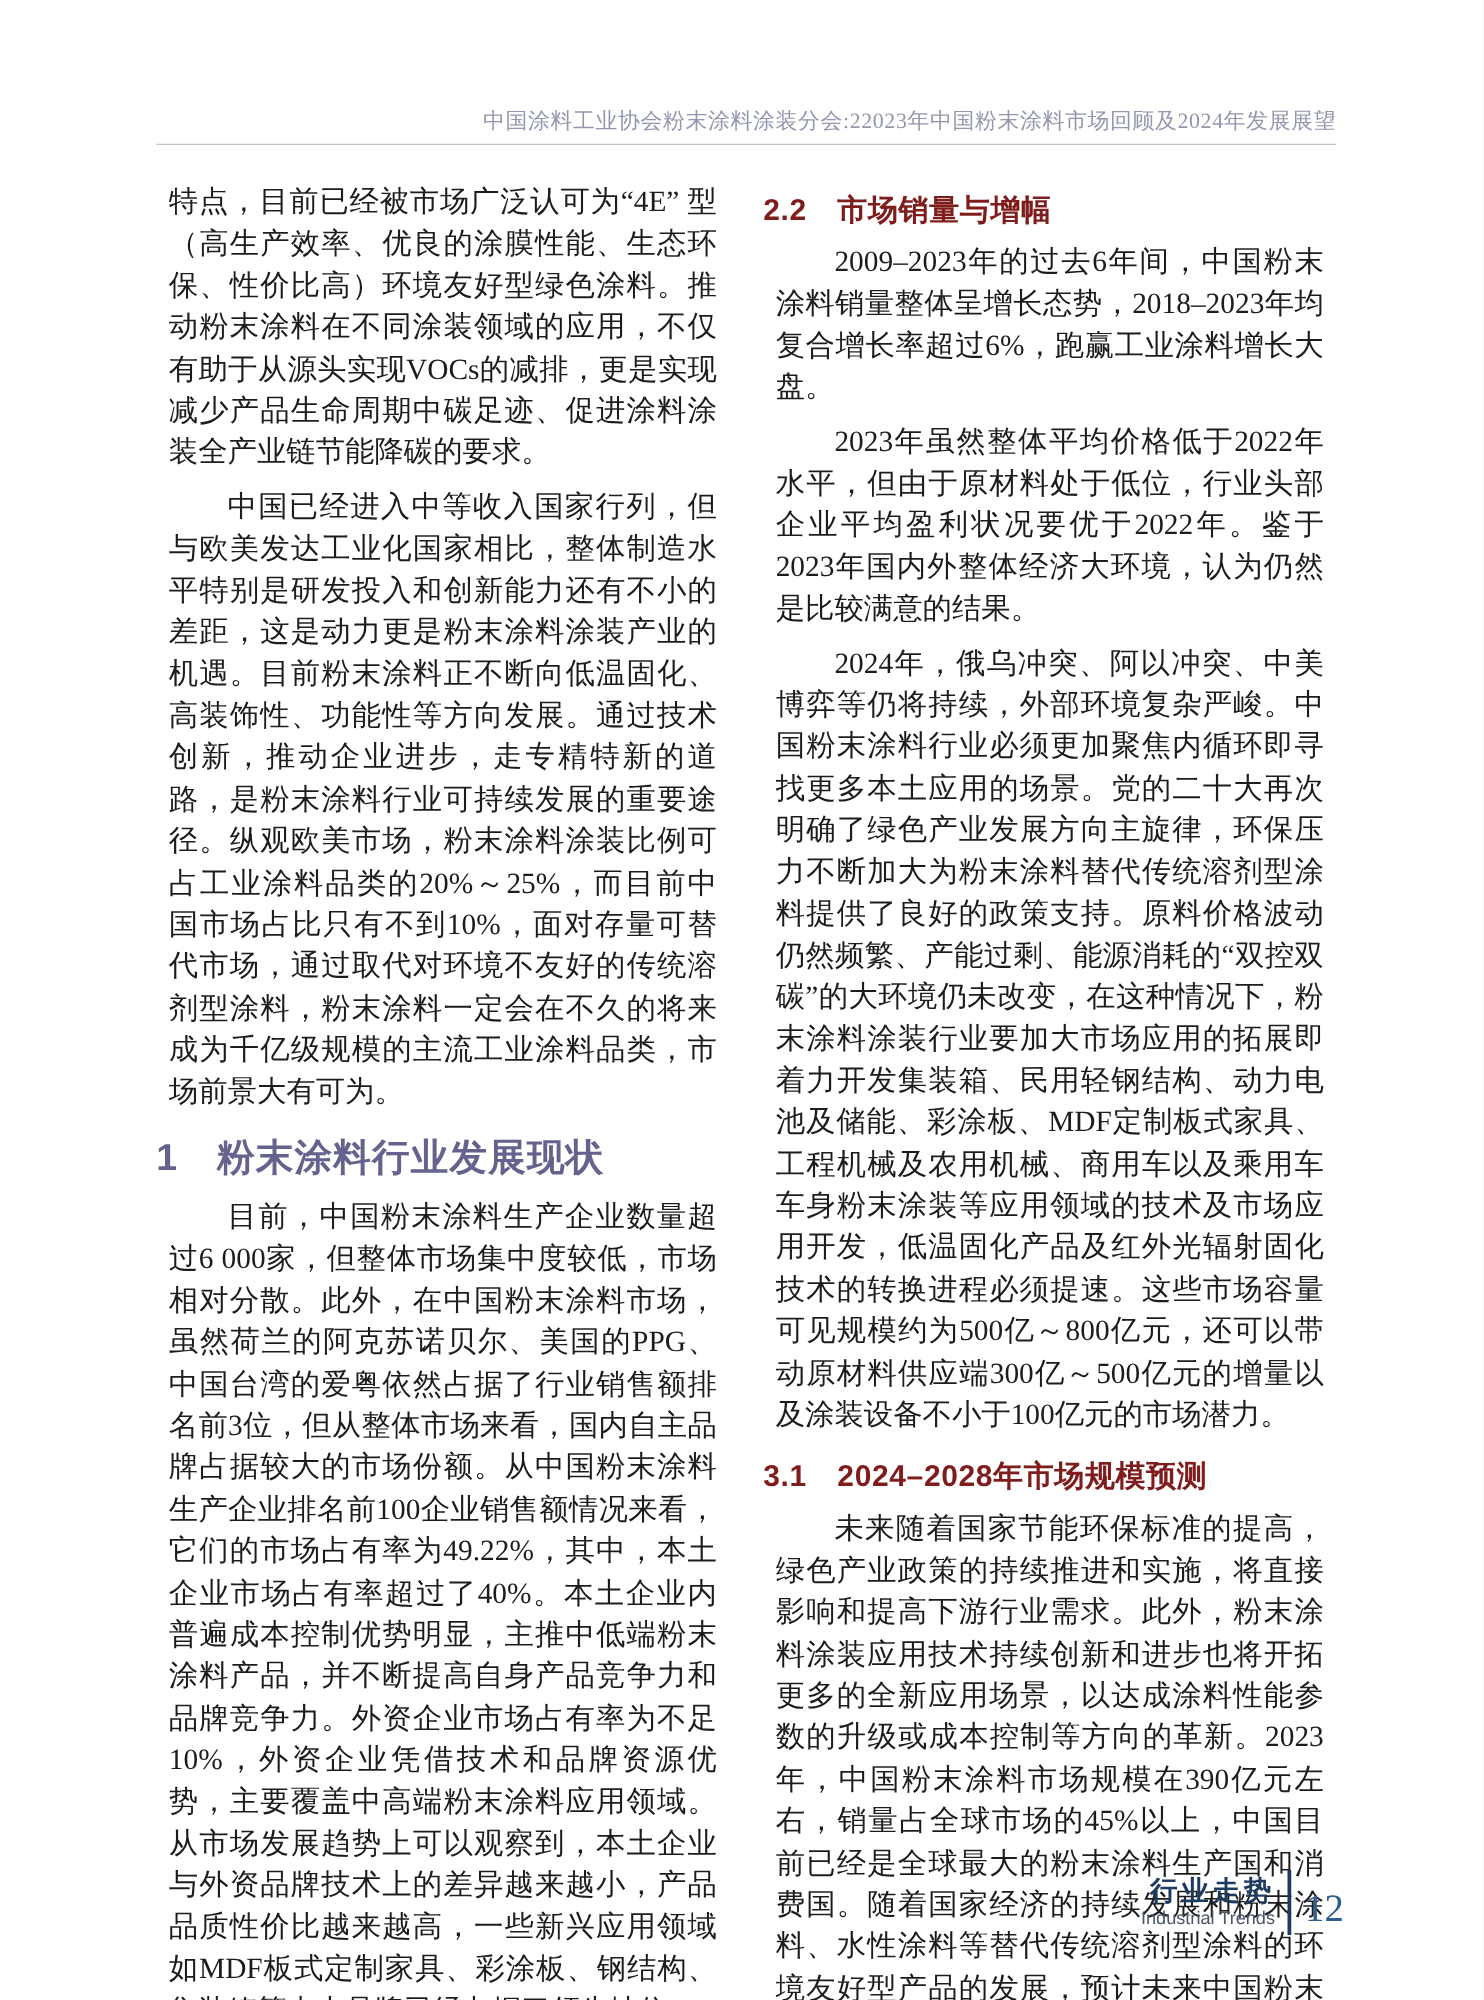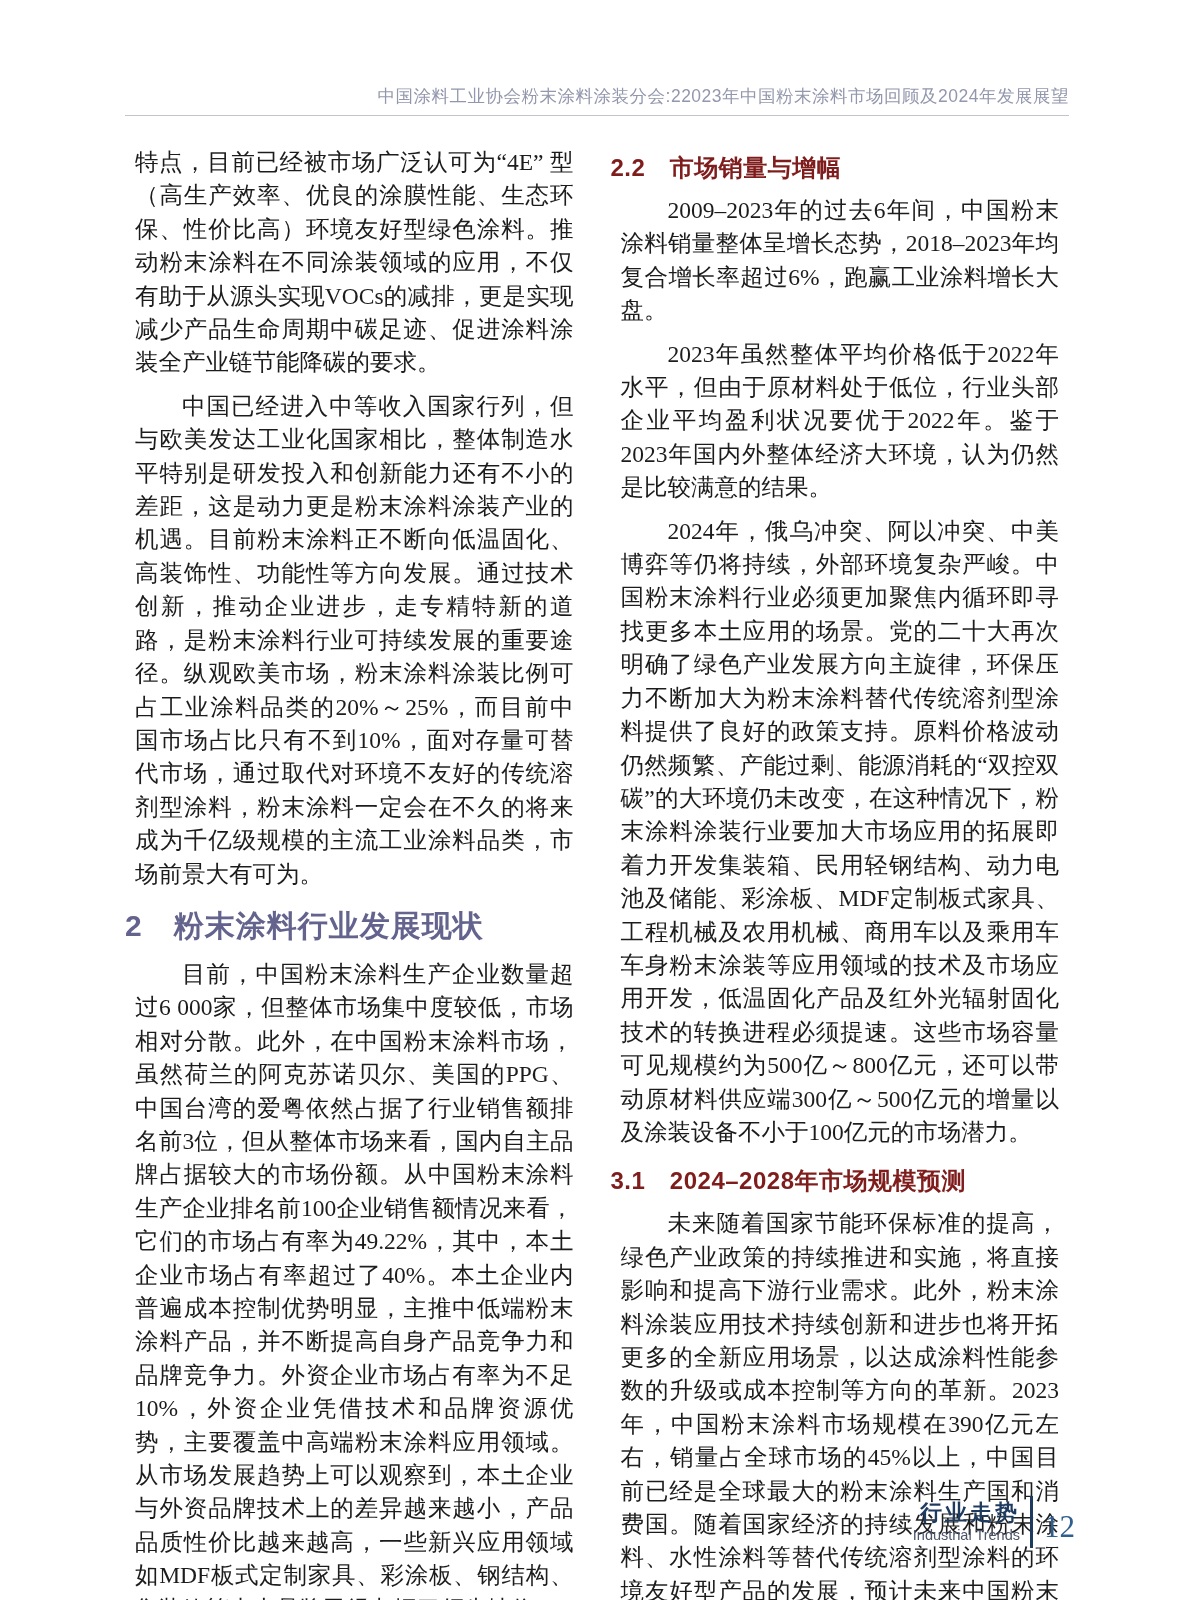--- a/index.html
+++ b/index.html
@@ -15,21 +15,21 @@
   .running-header {
     position: absolute;
     top: 84px;
     left: 125px;
     right: 118px;
   }
   .running-title {
     text-align: right;
     color: #9397ad;
     font-size: 17.5px;
-    font-family: Liberation Sans, sans-serif;
+    font-family: Liberation Serif, serif;
     letter-spacing: 0.5px;
     white-space: nowrap;
   }
   .header-rule {
     border-bottom: 1.5px solid #c3c3c9;
     margin-top: 7px;
   }
   .columns {
     position: absolute;
     top: 136px;
@@ -110,21 +110,21 @@
   <header class="running-header">
     <div class="running-title">中国涂料工业协会粉末涂料涂装分会:22023年中国粉末涂料市场回顾及2024年发展展望</div>
     <div class="header-rule"></div>
   </header>
 
   <main class="columns">
 
     <section class="col">
       <p class="body-text cont">特点，目前已经被市场广泛认可为“4E” 型（高生产效率、优良的涂膜性能、生态环保、性价比高）环境友好型绿色涂料。推动粉末涂料在不同涂装领域的应用，不仅有助于从源头实现VOCs的减排，更是实现减少产品生命周期中碳足迹、促进涂料涂装全产业链节能降碳的要求。</p>
       <p class="body-text">中国已经进入中等收入国家行列，但与欧美发达工业化国家相比，整体制造水平特别是研发投入和创新能力还有不小的差距，这是动力更是粉末涂料涂装产业的机遇。目前粉末涂料正不断向低温固化、高装饰性、功能性等方向发展。通过技术创新，推动企业进步，走专精特新的道路，是粉末涂料行业可持续发展的重要途径。纵观欧美市场，粉末涂料涂装比例可占工业涂料品类的20%～25%，而目前中国市场占比只有不到10%，面对存量可替代市场，通过取代对环境不友好的传统溶剂型涂料，粉末涂料一定会在不久的将来成为千亿级规模的主流工业涂料品类，市场前景大有可为。</p>
-      <div class="h2">2　粉末涂料行业发展现状</div>
+      <div class="h2">1　粉末涂料行业发展现状</div>
       <p class="body-text">目前，中国粉末涂料生产企业数量超过6 000家，但整体市场集中度较低，市场相对分散。此外，在中国粉末涂料市场，虽然荷兰的阿克苏诺贝尔、美国的PPG、中国台湾的爱粤依然占据了行业销售额排名前3位，但从整体市场来看，国内自主品牌占据较大的市场份额。从中国粉末涂料生产企业排名前100企业销售额情况来看，它们的市场占有率为49.22%，其中，本土企业市场占有率超过了40%。本土企业内普遍成本控制优势明显，主推中低端粉末涂料产品，并不断提高自身产品竞争力和品牌竞争力。外资企业市场占有率为不足10%，外资企业凭借技术和品牌资源优势，主要覆盖中高端粉末涂料应用领域。从市场发展趋势上可以观察到，本土企业与外资品牌技术上的差异越来越小，产品品质性价比越来越高，一些新兴应用领域如MDF板式定制家具、彩涂板、钢结构、集装箱等本土品牌已经占据了领先地位。</p>
       <div class="h3">2.1　产业规模与增速</div>
       <p class="body-text">粉末涂料行业目前面临着环保政策限制、原材料价格波动大等一系列不利因素影响，整体行业在压力下寻找出路，行业改革力度加大，技术研发投入加大，自主科技创新能力提高。此外，行业应用拓展加速，新细分应用市场稳步增长。2018–2023年，国内粉末涂料行业市场规模整体仍处于持续较高速增长区间，年复合增长率大于6%。</p>
 
     </section>
 
     <section class="col">
       <div class="h3">2.2　市场销量与增幅</div>
       <p class="body-text">2009–2023年的过去6年间，中国粉末涂料销量整体呈增长态势，2018–2023年均复合增长率超过6%，跑赢工业涂料增长大盘。</p>
       <p class="body-text">2023年虽然整体平均价格低于2022年水平，但由于原材料处于低位，行业头部企业平均盈利状况要优于2022年。鉴于2023年国内外整体经济大环境，认为仍然是比较满意的结果。</p>

